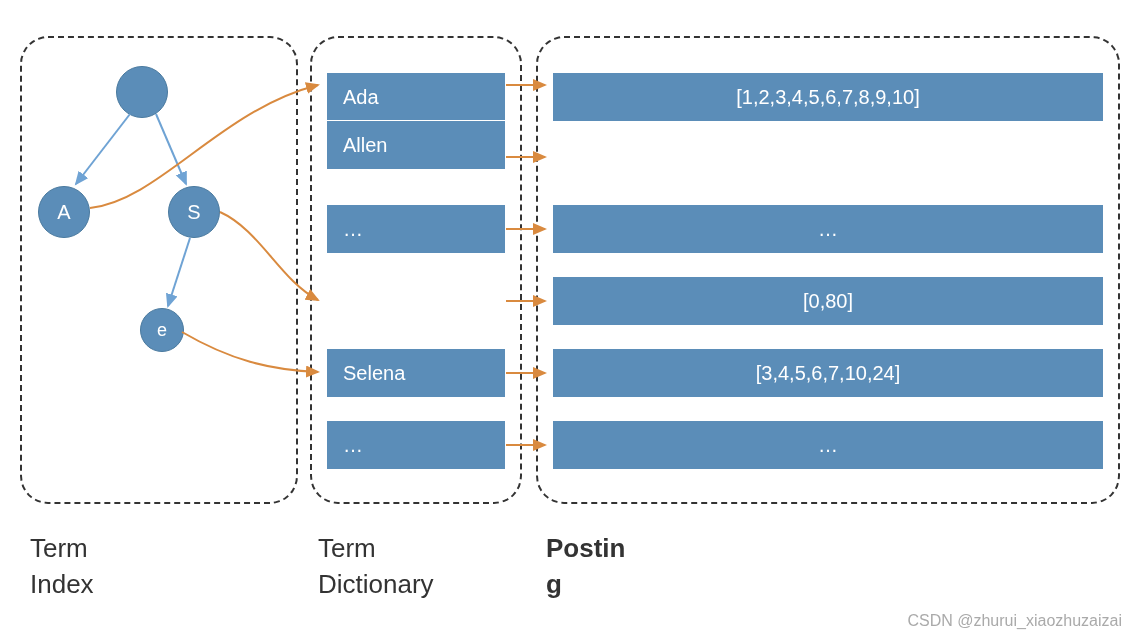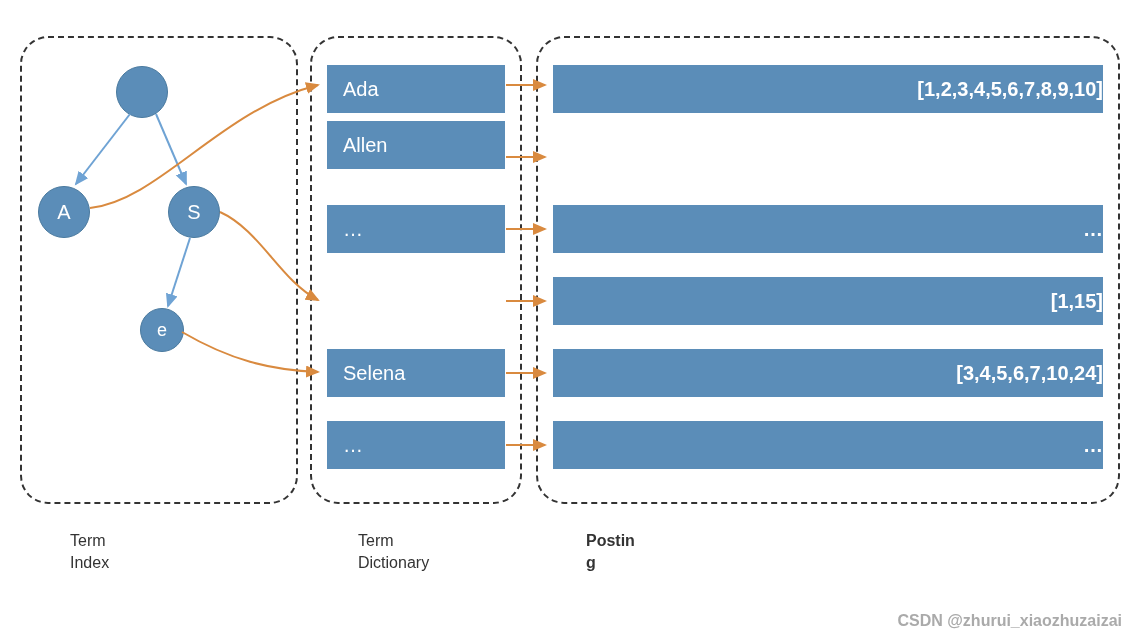--- a/index.html
+++ b/index.html
@@ -2,35 +2,35 @@
 <html><head>
 <meta charset="utf-8">
 <style>
 * { box-sizing: border-box; margin: 0; padding: 0; }
 body { font-family: Arial, sans-serif; background: #fff; width: 1142px; height: 642px; position: relative; }
 .canvas { position: relative; width: 1142px; height: 642px; }
 .panel { position: absolute; border: 2px dashed #333; border-radius: 28px; }
 .panel-index { left: 20px; top: 36px; width: 278px; height: 468px; }
 .panel-dict { left: 310px; top: 36px; width: 212px; height: 468px; }
 .panel-posting { left: 536px; top: 36px; width: 584px; height: 468px; }
-.label { position: absolute; font-size: 16px; color: #333; line-height: 1.4; margin-left: 40px; }
+.label { position: absolute; font-size: 26px; color: #333; line-height: 1.4; }
 .label-index { left: 30px; top: 530px; }
 .label-dict { left: 318px; top: 530px; }
 .label-posting { left: 546px; top: 530px; font-weight: bold; }
 .box { position: absolute; background: #5b8db8; border: 1px solid #fff; color: #fff; display: flex; align-items: center; font-size: 20px; }
 .dict-box { left: 326px; width: 180px; height: 50px; padding-left: 16px; }
-.post-box { left: 552px; width: 552px; height: 50px; justify-content: flex-end; font-weight: bold; }
-.row0 { top: 64px; } .row1 { top: 120px; } .row2 { top: 204px; }
+.post-box { left: 552px; width: 552px; height: 50px; justify-content: center; }
+.row0 { top: 72px; } .row1 { top: 120px; } .row2 { top: 204px; }
 .row3 { top: 276px; } .row4 { top: 348px; } .row5 { top: 420px; }
 .node { position: absolute; width: 52px; height: 52px; background: #5b8db8; border: 1px solid #4a7a9f; border-radius: 50%; display: flex; align-items: center; justify-content: center; color: #fff; font-size: 20px; }
 .node-root { left: 116px; top: 66px; }
 .node-a { left: 38px; top: 186px; }
 .node-s { left: 168px; top: 186px; }
 .node-e { left: 140px; top: 308px; width: 44px; height: 44px; font-size: 18px; }
-.watermark { position: absolute; right: 20px; bottom: 12px; color: #aaa; font-size: 16px; font-weight: bold; }
+.watermark { position: absolute; right: 20px; bottom: 12px; color: #aaa; font-size: 16px; }
 svg.overlay { position: absolute; left: 0; top: 0; width: 1142px; height: 642px; pointer-events: none; }
 .arrow-blue { stroke: #6fa3d4; stroke-width: 2; fill: none; marker-end: url(#arr-blue); }
 .arrow-orange { stroke: #d98a3f; stroke-width: 2; fill: none; marker-end: url(#arr-orange); }
 </style>
 </head>
 <body>
 
 <div class="canvas">
 
   <div class="panel panel-index"></div>
@@ -66,21 +66,21 @@
       <span>…</span>
     </div>
 
   <div class="box post-box row0">
       <span>[1,2,3,4,5,6,7,8,9,10]</span>
     </div>
   <div class="box post-box row2">
       <span>…</span>
     </div>
   <div class="box post-box row3">
-      <span>[1,15]</span>
+      <span>[0,80]</span>
     </div>
   <div class="box post-box row4">
       <span>[3,4,5,6,7,10,24]</span>
     </div>
   <div class="box post-box row5">
       <span>…</span>
     </div>
 
   <div class="label label-index" style="white-space:pre;">Term
 Index</div>

